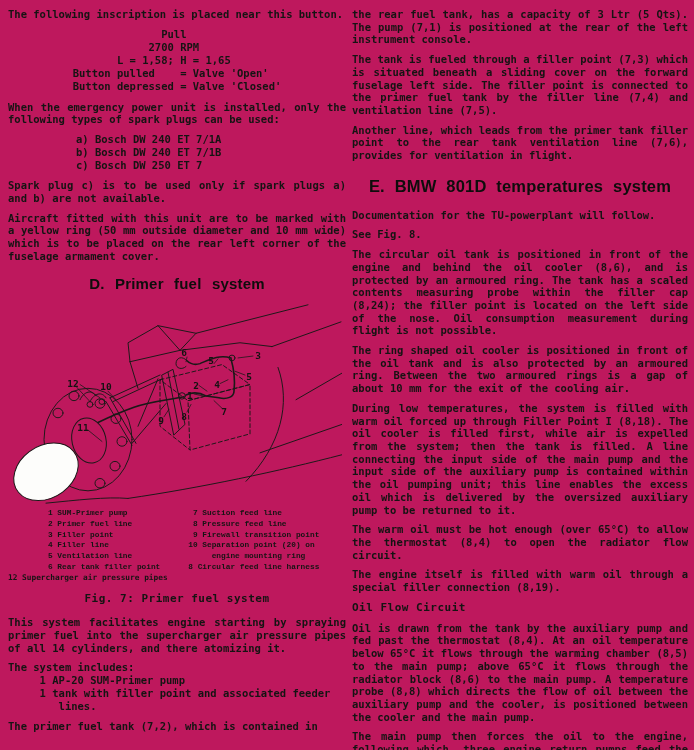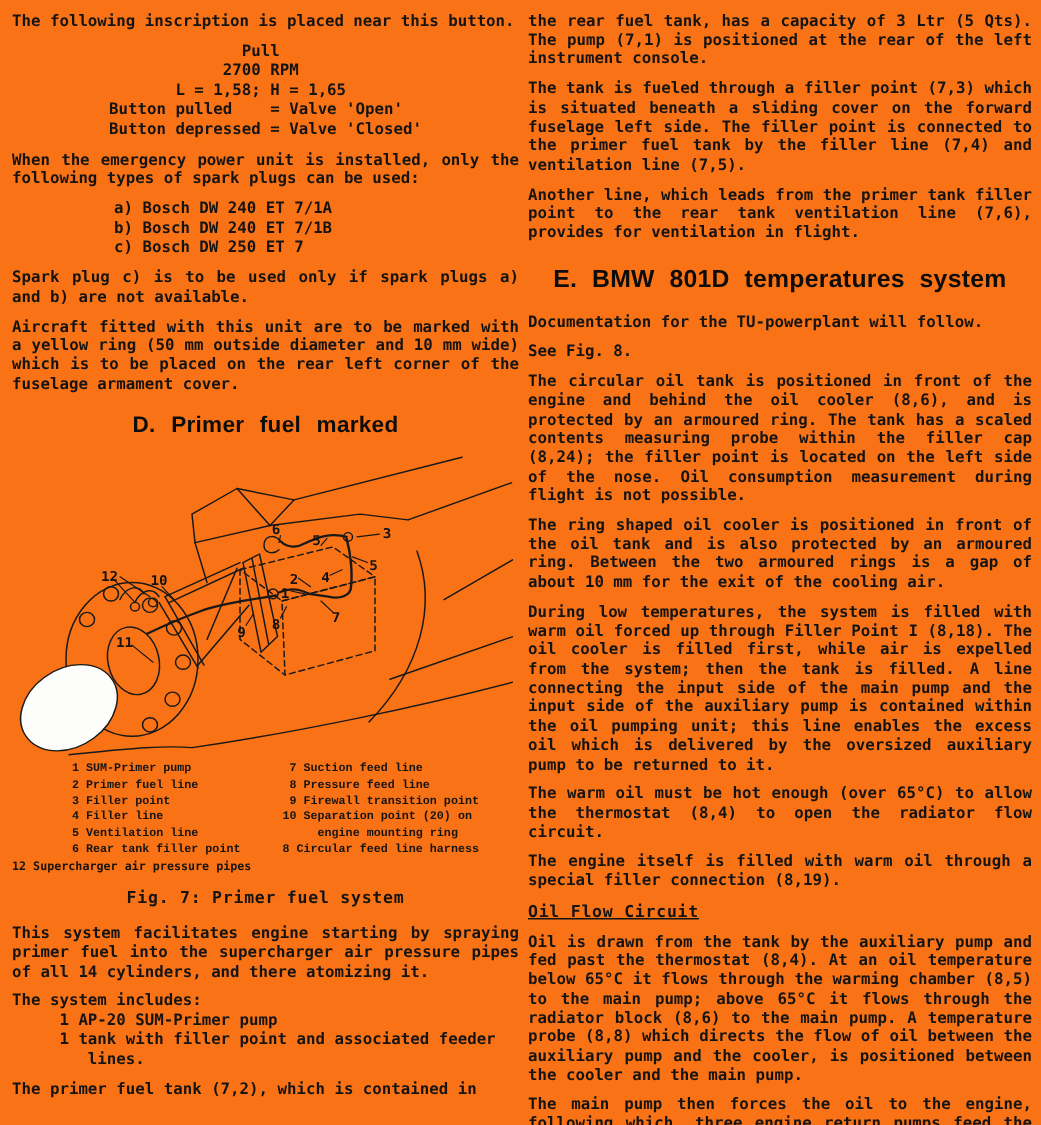--- a/index.html
+++ b/index.html
@@ -1,18 +1,18 @@
 <!DOCTYPE html>
 <html><head>
 <meta charset="utf-8">
 <style>
   html,body { margin:0; padding:0; background:#e8e8e6; }
   .page {
     position:relative; width:694px; height:750px; margin:0 auto;
-    background:#f97316; color:#151413; overflow:hidden;
+    background:#be185d; color:#151413; overflow:hidden;
     font-family:"DejaVu Sans Mono", monospace; font-weight:700;
   }
   .col { position:absolute; top:8px; }
   .col-left  { left:8px;  width:338px; }
   .col-right { left:352px; width:336px; }
   p.body {
     margin:0 0 7px; font-size:10.5px; line-height:12.7px;
     text-align:justify; letter-spacing:0;
   }
   .pre { white-space:pre; }
@@ -21,21 +21,21 @@
     font-size:10.5px; line-height:13px;
   }
   .indent-list { margin:0 0 7px 68px; font-size:10.5px; line-height:13px; }
   .includes { margin:0 0 7px; font-size:10.5px; line-height:12.9px; }
   .h-sans {
     font-family:"Liberation Sans", sans-serif; font-weight:bold;
     text-align:center; color:#0e0d0c;
   }
   .h-d { font-size:15px; word-spacing:6px; margin:13px 0 9px; letter-spacing:.2px; }
   .h-e { font-size:16.5px; word-spacing:5px; margin:15px 0 13px; letter-spacing:.2px; }
-  .subhead { font-size:11px; margin:3px 0 8px; letter-spacing:.5px;text-decoration:underline; }
+  .subhead { font-size:11px; margin:3px 0 8px; letter-spacing:.5px; }
   .figure-wrap { position:relative; width:332px; height:205px; margin:0 0 2px 2px; }
   .legend { display:flex; margin-left:40px; gap:28px;font-family:Liberation Mono, monospace; }
   .legend-col { font-size:7.8px; line-height:10.7px; }
   .legend-bottom { font-size:7.8px; line-height:10.7px; text-align:left; margin-right:60px; }
   .fig-caption { text-align:center; font-size:11px; margin:9px 0 11px; letter-spacing:.5px; }
   svg text { font-family:"DejaVu Sans Mono", monospace; font-weight:700; font-size:9.5px; fill:#141312; stroke:none; }
 </style>
 </head>
 <body>
 
@@ -56,21 +56,21 @@
 
     <div class="indent-list">
       <div class="pre">a) Bosch DW 240 ET 7/1A</div>
       <div class="pre">b) Bosch DW 240 ET 7/1B</div>
       <div class="pre">c) Bosch DW 250 ET 7</div>
     </div>
 
     <p class="body">Spark plug c) is to be used only if spark plugs a) and b) are not available.</p>
     <p class="body">Aircraft fitted with this unit are to be marked with a yellow ring (50 mm outside diameter and 10 mm wide) which is to be placed on the rear left corner of the fuselage armament cover.</p>
 
-    <div class="h-sans h-d">D. Primer fuel marked</div>
+    <div class="h-sans h-d">D. Primer fuel system</div>
 
     <div class="figure-wrap">
       <svg viewBox="0 0 332 216" width="332" height="205" preserveAspectRatio="none">
         <g stroke="#1a1918" fill="none" stroke-width="1" stroke-linecap="round" stroke-linejoin="round">
 
           <path d="M298 4 L186 34 L170 52 L120 64"></path>
           <path d="M331 22 L262 48"></path>
           <path d="M148 26 L186 34"></path>
           <path d="M120 64 L118 44 L148 26 L170 52"></path>
           <path d="M170 52 L230 44 L262 48"></path>

